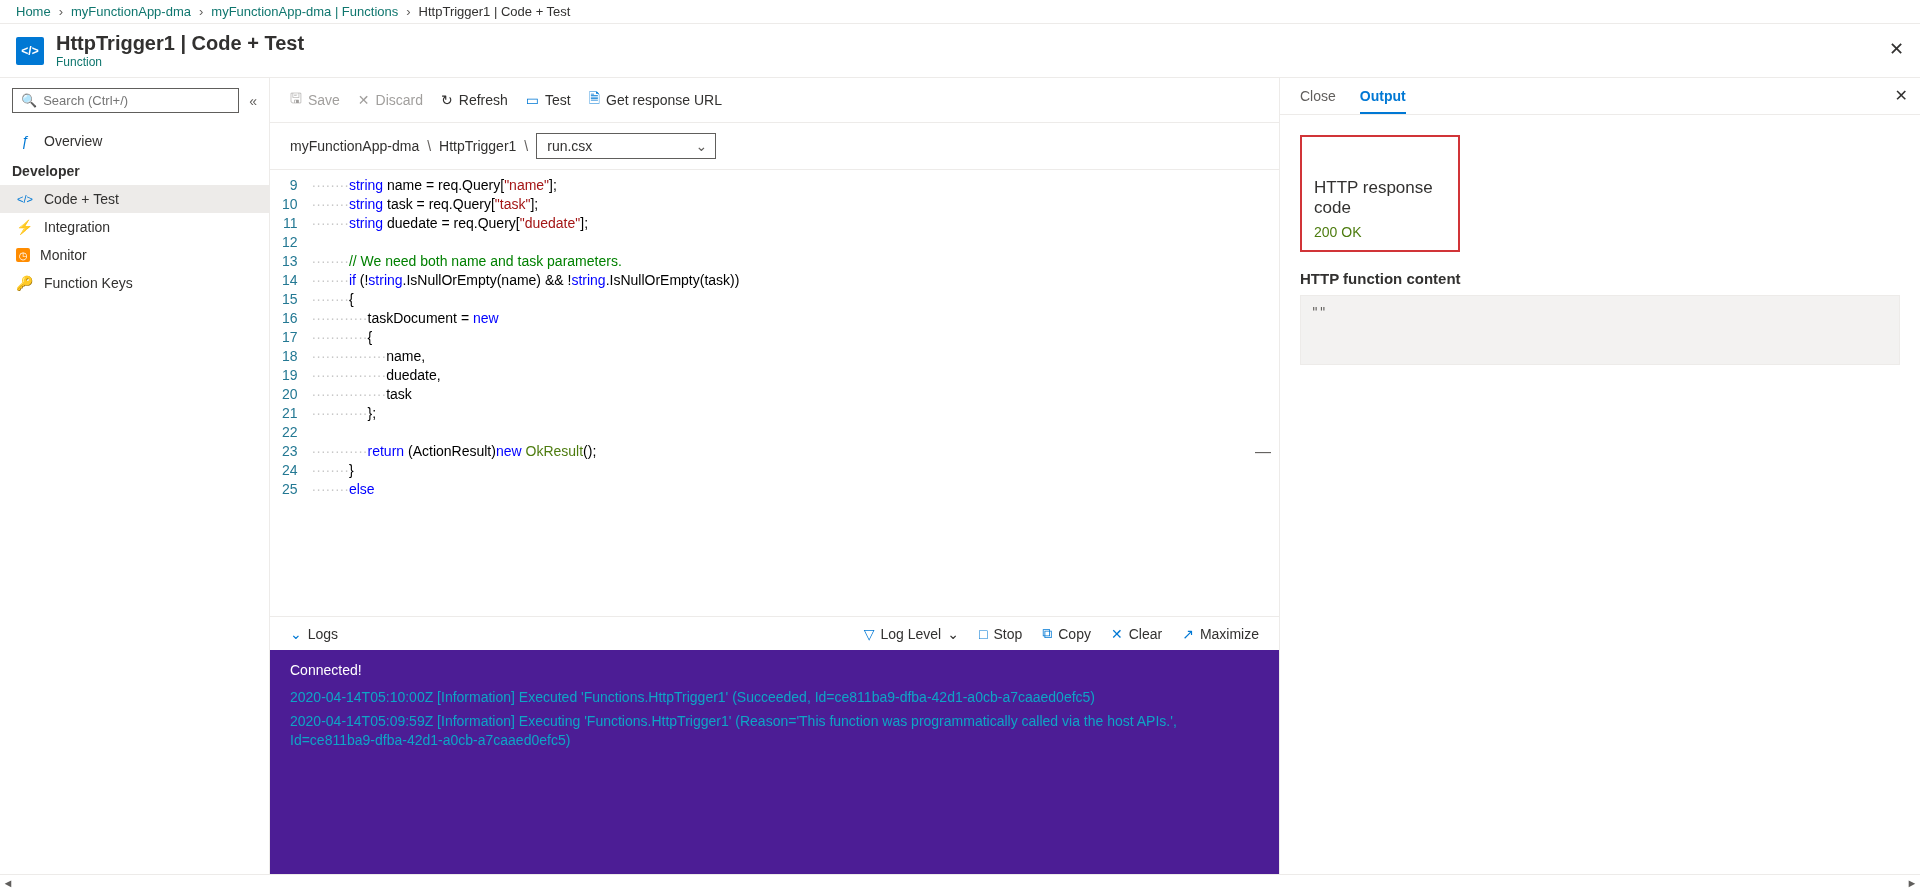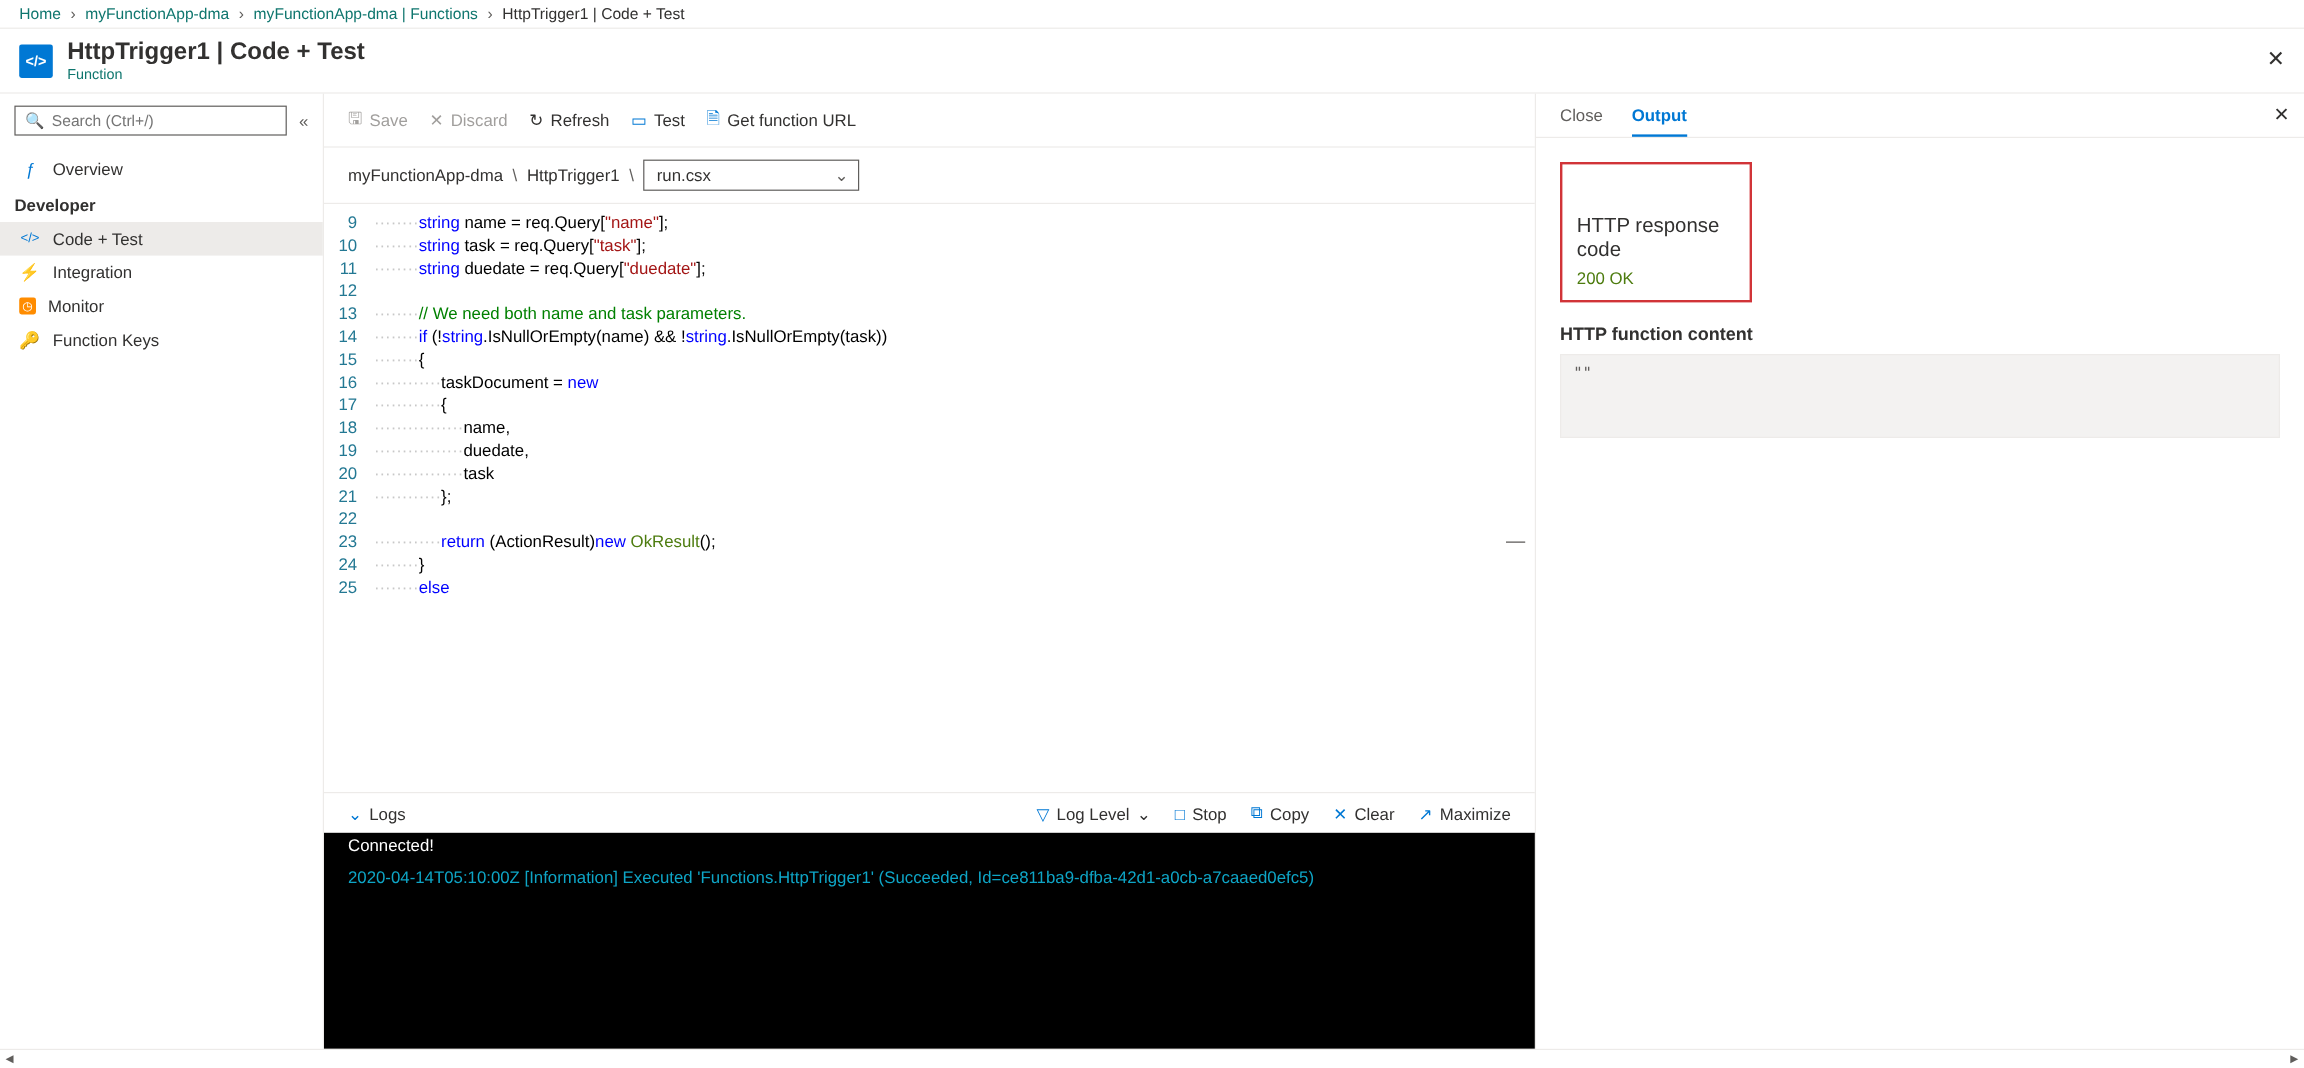--- a/index.html
+++ b/index.html
@@ -57,21 +57,21 @@
 .cmt { color:#008000; }
 .dots { color:#c8c8c8; }
 .fold-mark { position:absolute; right:8px; top:calc(6px + 19px*14); color:#605e5c; font-size:16px; }
 
 
 .logsbar { display:flex; align-items:center; padding:8px 20px; border-top:1px solid #edebe9; gap:20px; font-size:14px; }
 .logsbar .spacer { flex:1; }
 .lg-btn { display:flex; align-items:center; gap:6px; cursor:pointer; color:#323130; }
 
 
-.console { background:#000000; color:#ddd; padding:2px 20px; font-size:14px; height:180px; }
+.console { background:#4c1d95; color:#ddd; padding:12px 20px; font-size:14px; height:224px; }
 .console .connected { color:#fff; margin-bottom:10px; }
 .console .logline { color:#0ea5c6; margin-bottom:4px; line-height:1.4; }
 
 
 .rightpanel { width:640px; display:flex; flex-direction:column; position:relative; }
 .rp-close { position:absolute; right:12px; top:8px; font-size:16px; color:#323130; cursor:pointer; }
 .rp-tabs { display:flex; gap:24px; padding:10px 20px 0 20px; border-bottom:1px solid #edebe9; font-size:14px; }
 .rp-tab { padding-bottom:8px; cursor:pointer; color:#605e5c; }
 .rp-tab.active { color:#0078d4; border-bottom:2px solid #0078d4; font-weight:600; }
 .rp-body { padding:20px; flex:1; }
@@ -160,21 +160,21 @@
         <div class="tb-btn">
           <span class="tb-ic">↻</span>
           <span>Refresh</span>
         </div>
         <div class="tb-btn">
           <span class="tb-ic" style="color:#0078d4;">▭</span>
           <span>Test</span>
         </div>
         <div class="tb-btn">
           <span class="tb-ic" style="color:#0078d4;">🗎</span>
-          <span>Get function URL</span>
+          <span>Get response URL</span>
         </div>
       </div>
 
       <div class="pathbar">
         <span>myFunctionApp-dma</span>
         <span class="slash">\</span>
         <span>HttpTrigger1</span>
         <span class="slash">\</span>
         <div class="file-select">
           <span>run.csx</span>
@@ -231,20 +231,21 @@
         <div class="lg-btn">
           <span style="color:#0078d4;">↗</span>
           <span>Maximize</span>
         </div>
       </div>
 
       <div class="console">
         <div class="connected">Connected!</div>
         <div id="console-lines">
             <div class="logline">2020-04-14T05:10:00Z   [Information]   Executed 'Functions.HttpTrigger1' (Succeeded, Id=ce811ba9-dfba-42d1-a0cb-a7caaed0efc5)</div>
+            <div class="logline">2020-04-14T05:09:59Z   [Information]   Executing 'Functions.HttpTrigger1' (Reason='This function was programmatically called via the host APIs.', Id=ce811ba9-dfba-42d1-a0cb-a7caaed0efc5)</div>
           </div>
       </div>
     </div>
 
     <div class="rightpanel">
       <div class="rp-close">✕</div>
       <div class="rp-tabs">
         <div class="rp-tab">Close</div>
         <div class="rp-tab active">Output</div>
       </div>

